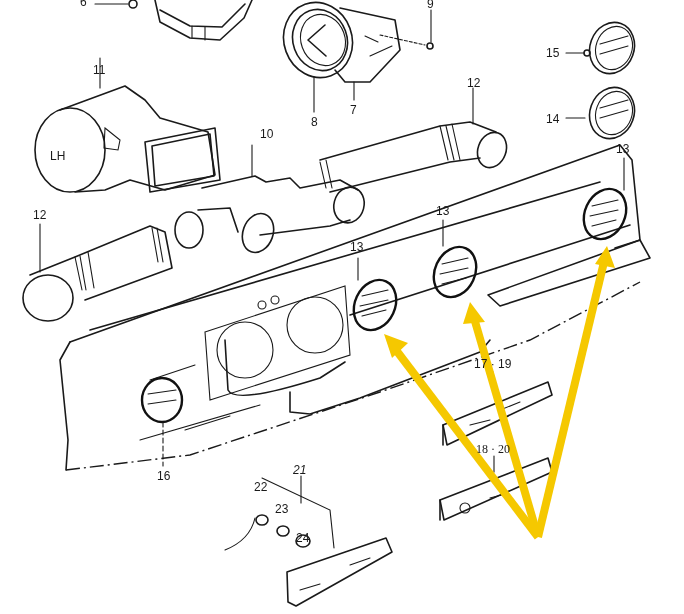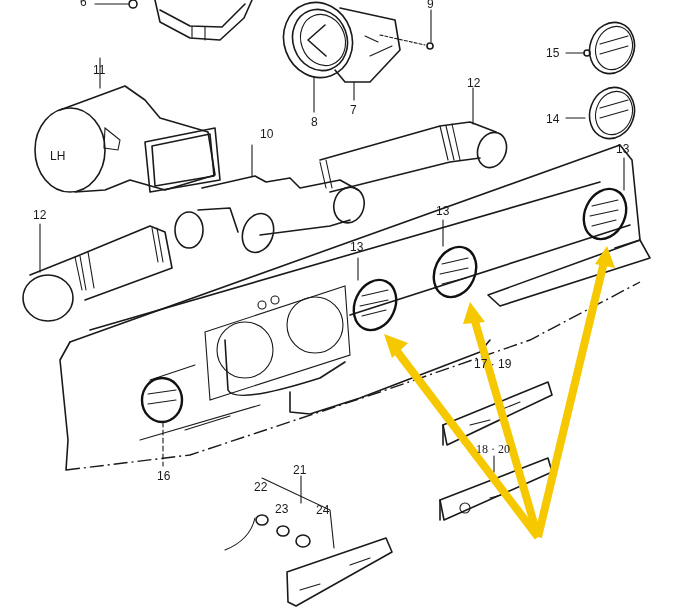--- a/index.html
+++ b/index.html
@@ -172,17 +172,17 @@
 <div class="lbl" style="left:467px;top:77px;">12</div>
 <div class="lbl" style="left:33px;top:209px;">12</div>
 <div class="lbl" style="left:616px;top:143px;">13</div>
 <div class="lbl" style="left:436px;top:205px;">13</div>
 <div class="lbl" style="left:350px;top:241px;">13</div>
 <div class="lbl" style="left:546px;top:113px;">14</div>
 <div class="lbl" style="left:546px;top:47px;text-align:right;">15</div>
 <div class="lbl" style="left:157px;top:470px;text-align:center;">16</div>
 <div class="lbl" style="left:474px;top:358px;">17 · 19</div>
 <div class="lbl" style="left:476px;top:443px;font-family:Liberation Serif, serif;">18 · 20</div>
-<div class="lbl" style="left:293px;top:464px;">21</div>
+<div class="lbl" style="left:293px;top:464px;font-style:italic;">21</div>
 <div class="lbl" style="left:254px;top:481px;">22</div>
 <div class="lbl" style="left:275px;top:503px;text-align:center;">23</div>
-<div class="lbl" style="left:296px;top:504px;margin-left:20px;">24</div>
+<div class="lbl" style="left:296px;top:532px;">24</div>
 <div class="lbl" style="left:50px;top:150px;font-size:12px;">LH</div>
 
 </body></html>

